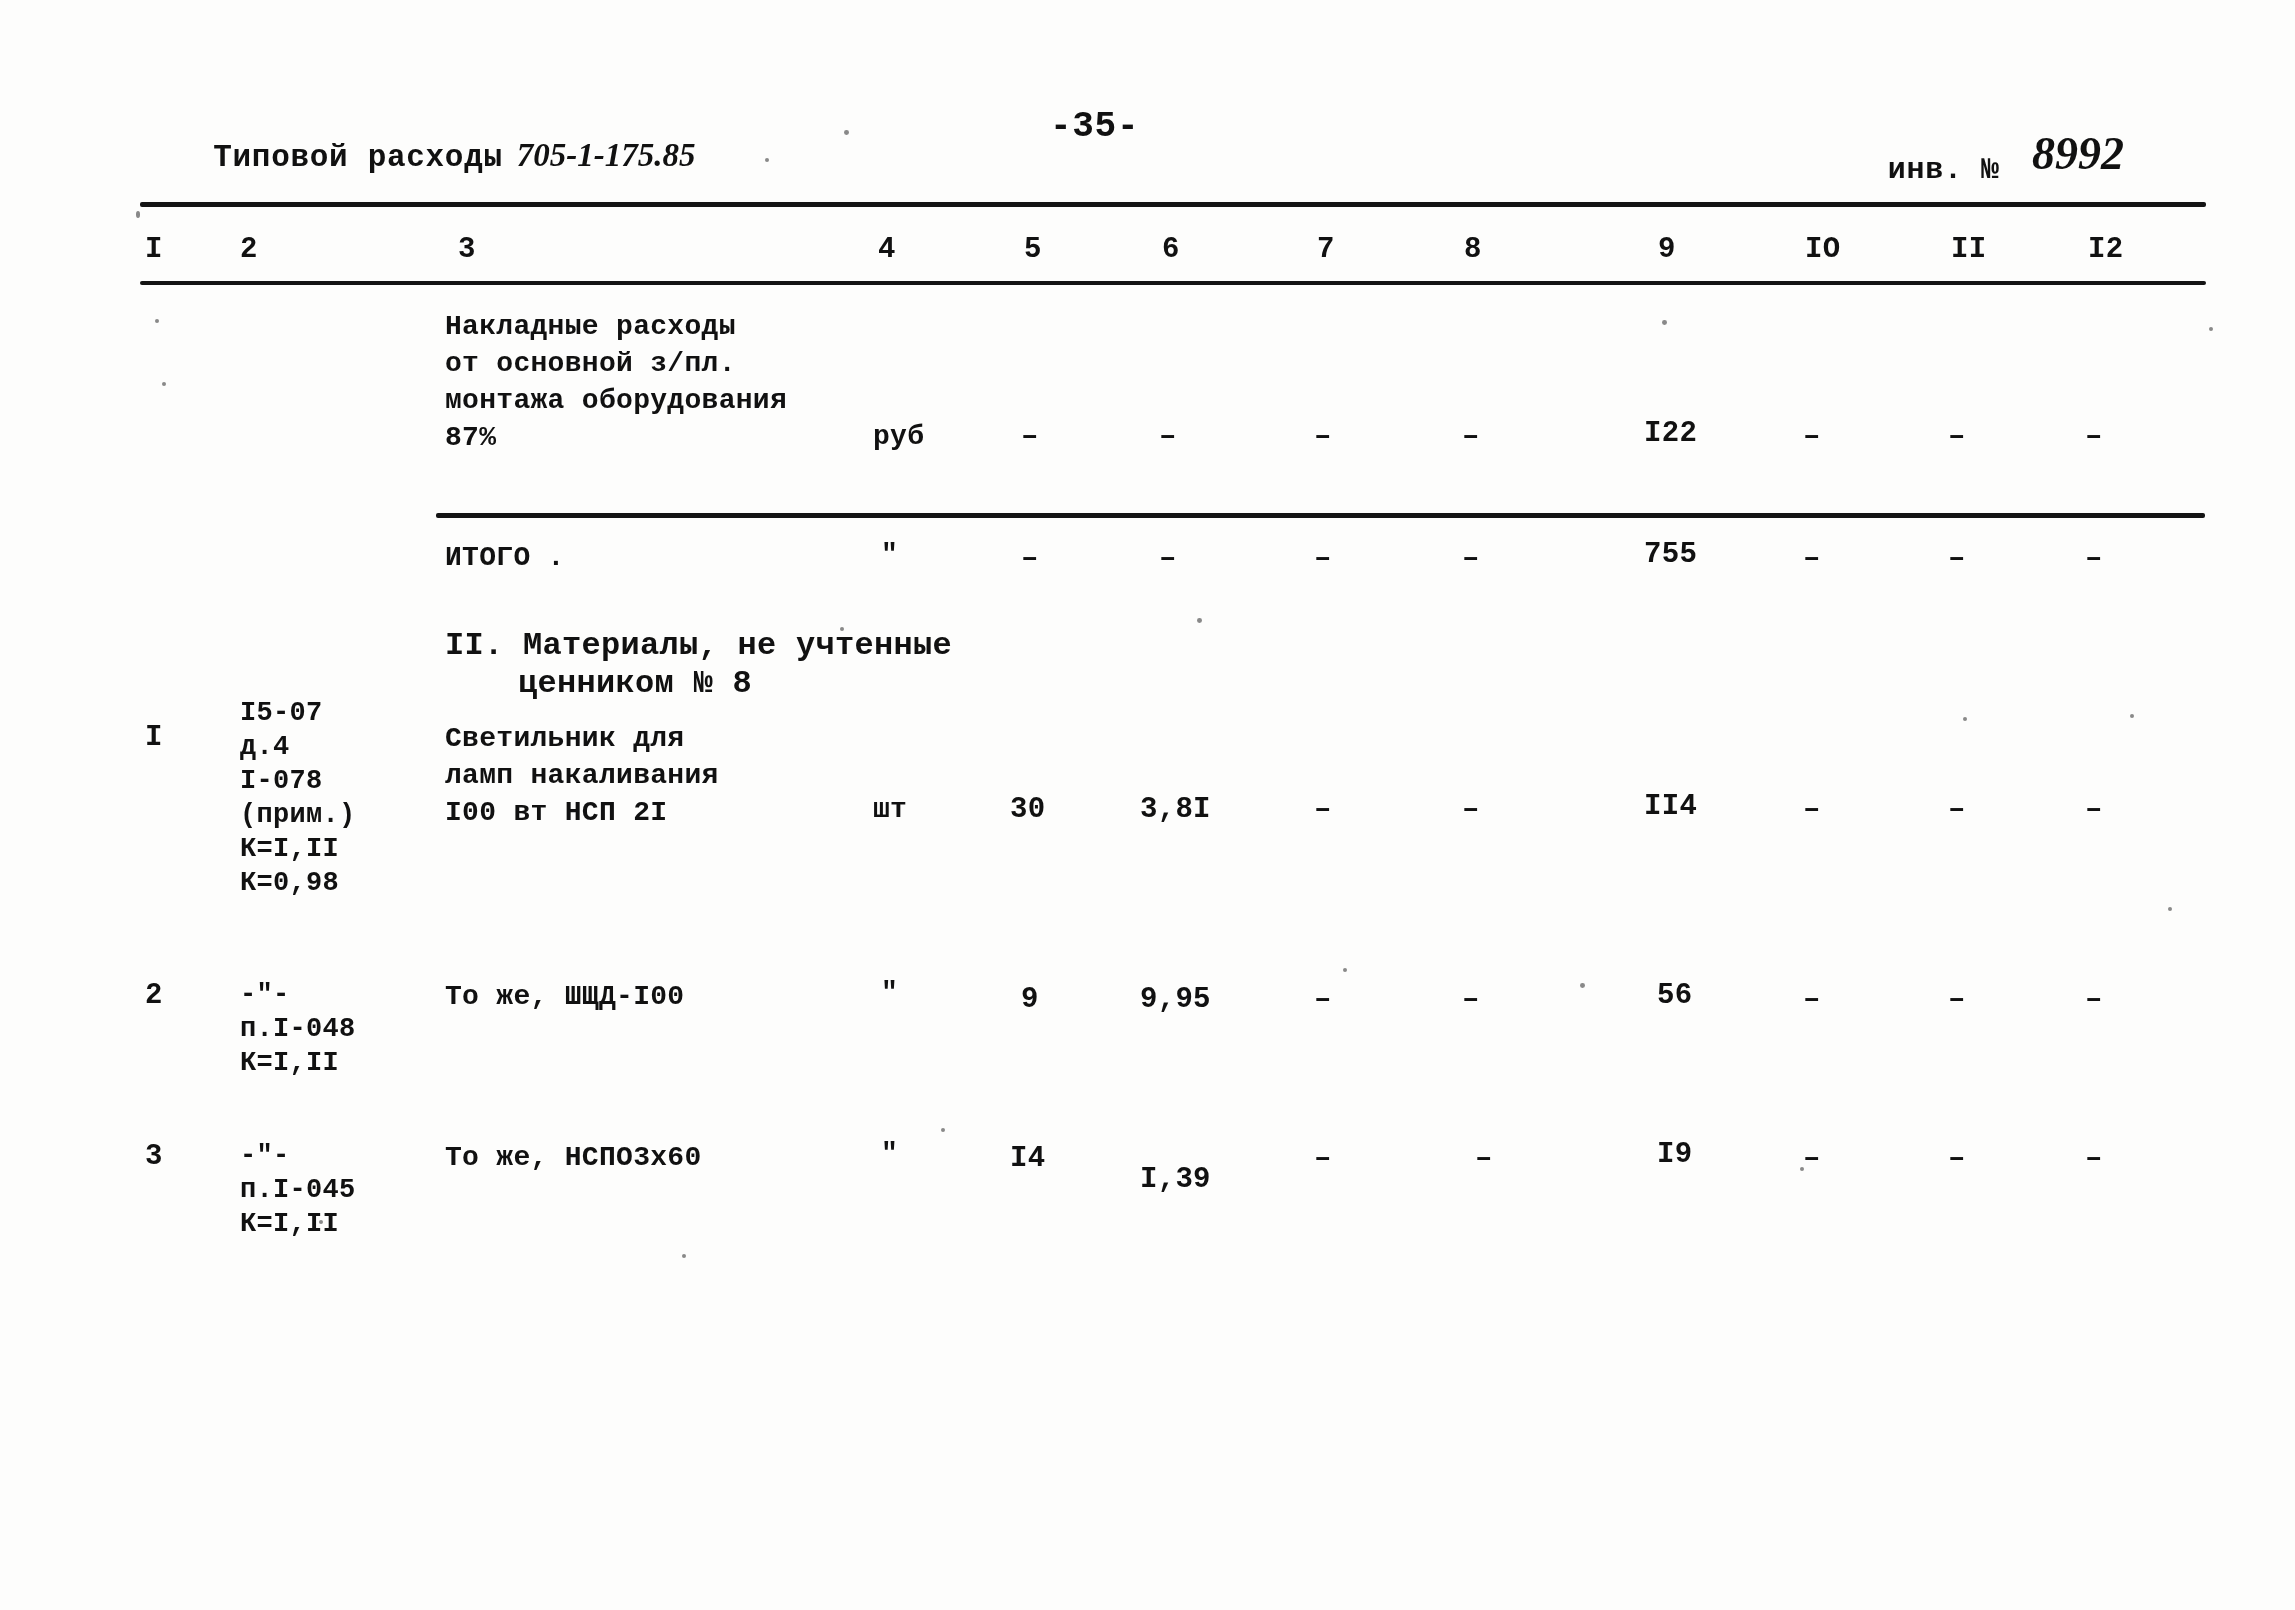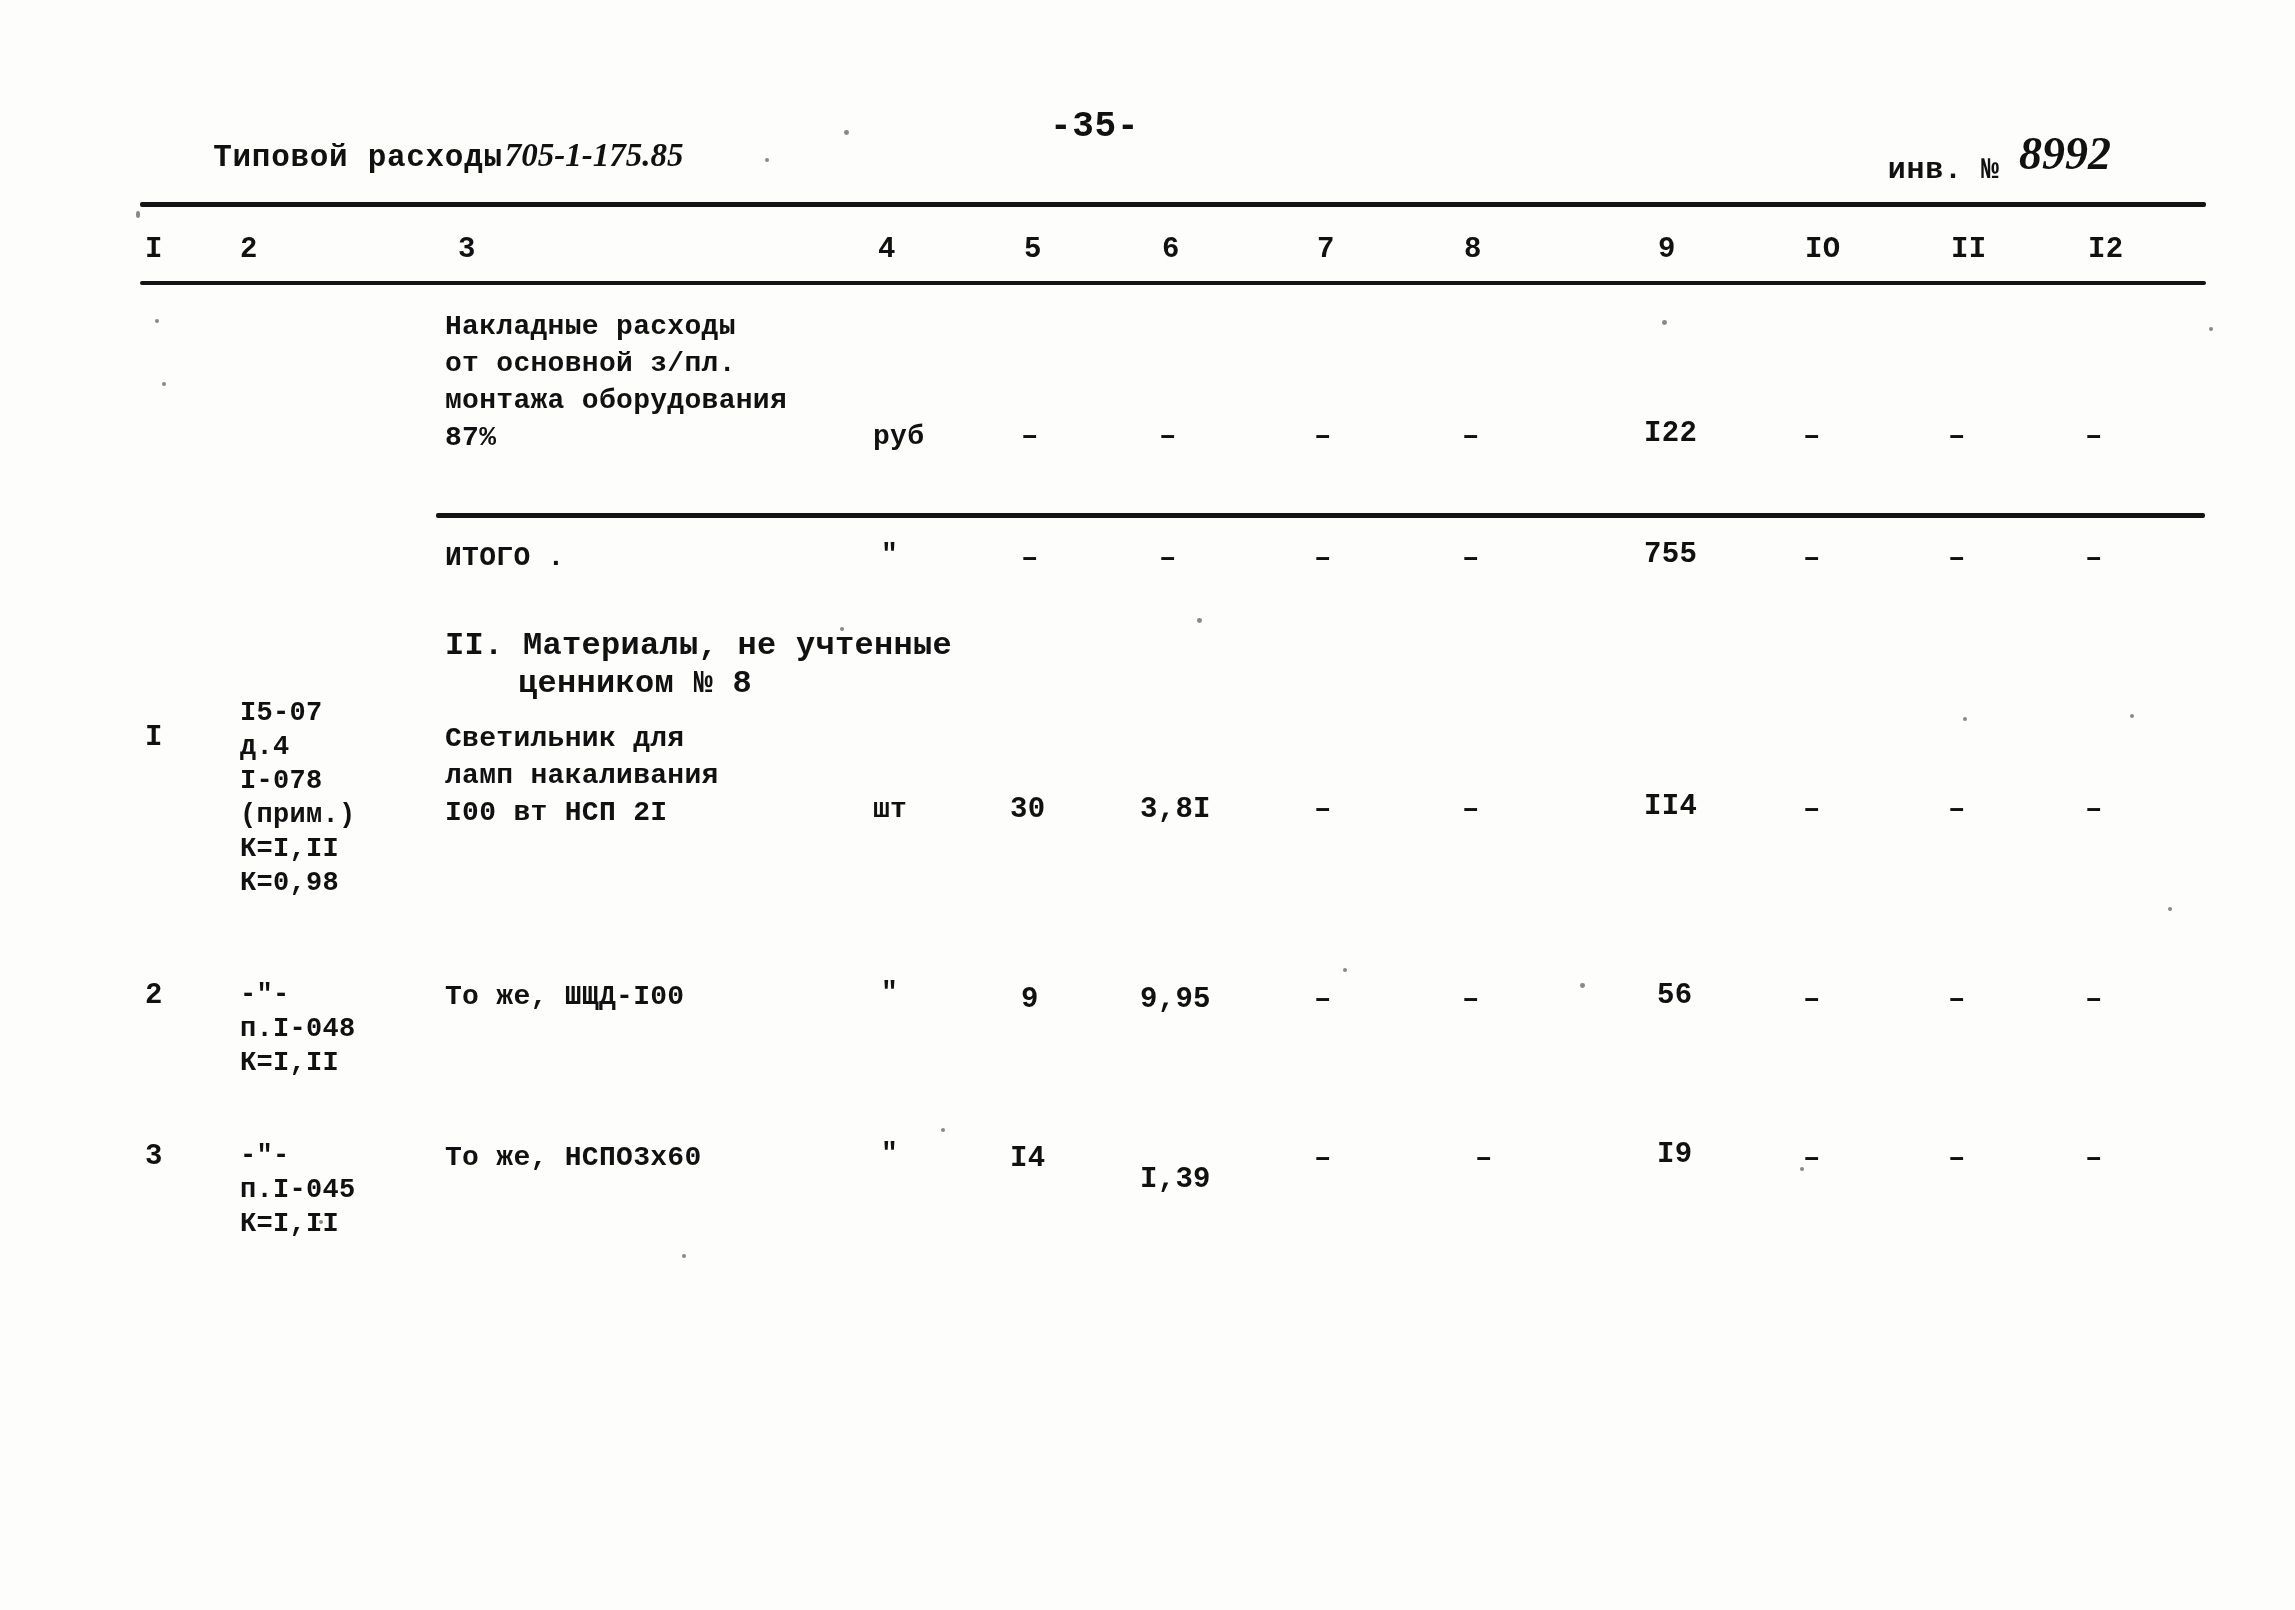--- a/index.html
+++ b/index.html
@@ -38,40 +38,40 @@
     left: 136px;
     top: 102px;
     font-size: 31px;
   }
   #doc-title .proj-no {
     font-family: "Liberation Serif", "DejaVu Serif", serif;
     font-style: italic;
     font-weight: 700;
     font-size: 33px;
     letter-spacing: 0px;
-    margin-left: 2px;
+    margin-left: 14px;
   }
   #page-number {
     left: 1050px;
     top: 106px;
     font-size: 36px;
     font-weight: 700;
   }
   #inv-block {
     left: 1813px;
     top: 102px;
     font-size: 30px;
   }
   #inv-block .inv-no {
     font-family: "Liberation Serif", "DejaVu Serif", serif;
     font-style: italic;
     font-weight: 700;
     font-size: 46px;
     letter-spacing: 0px;
-    margin-left: 19px;
+    margin-left: 32px;
     position: relative;
     top: -9.5px;
   }
 
   
   .rule {
     position: absolute;
     left: 140px;
     width: 2066px;
     height: 4.8px;

